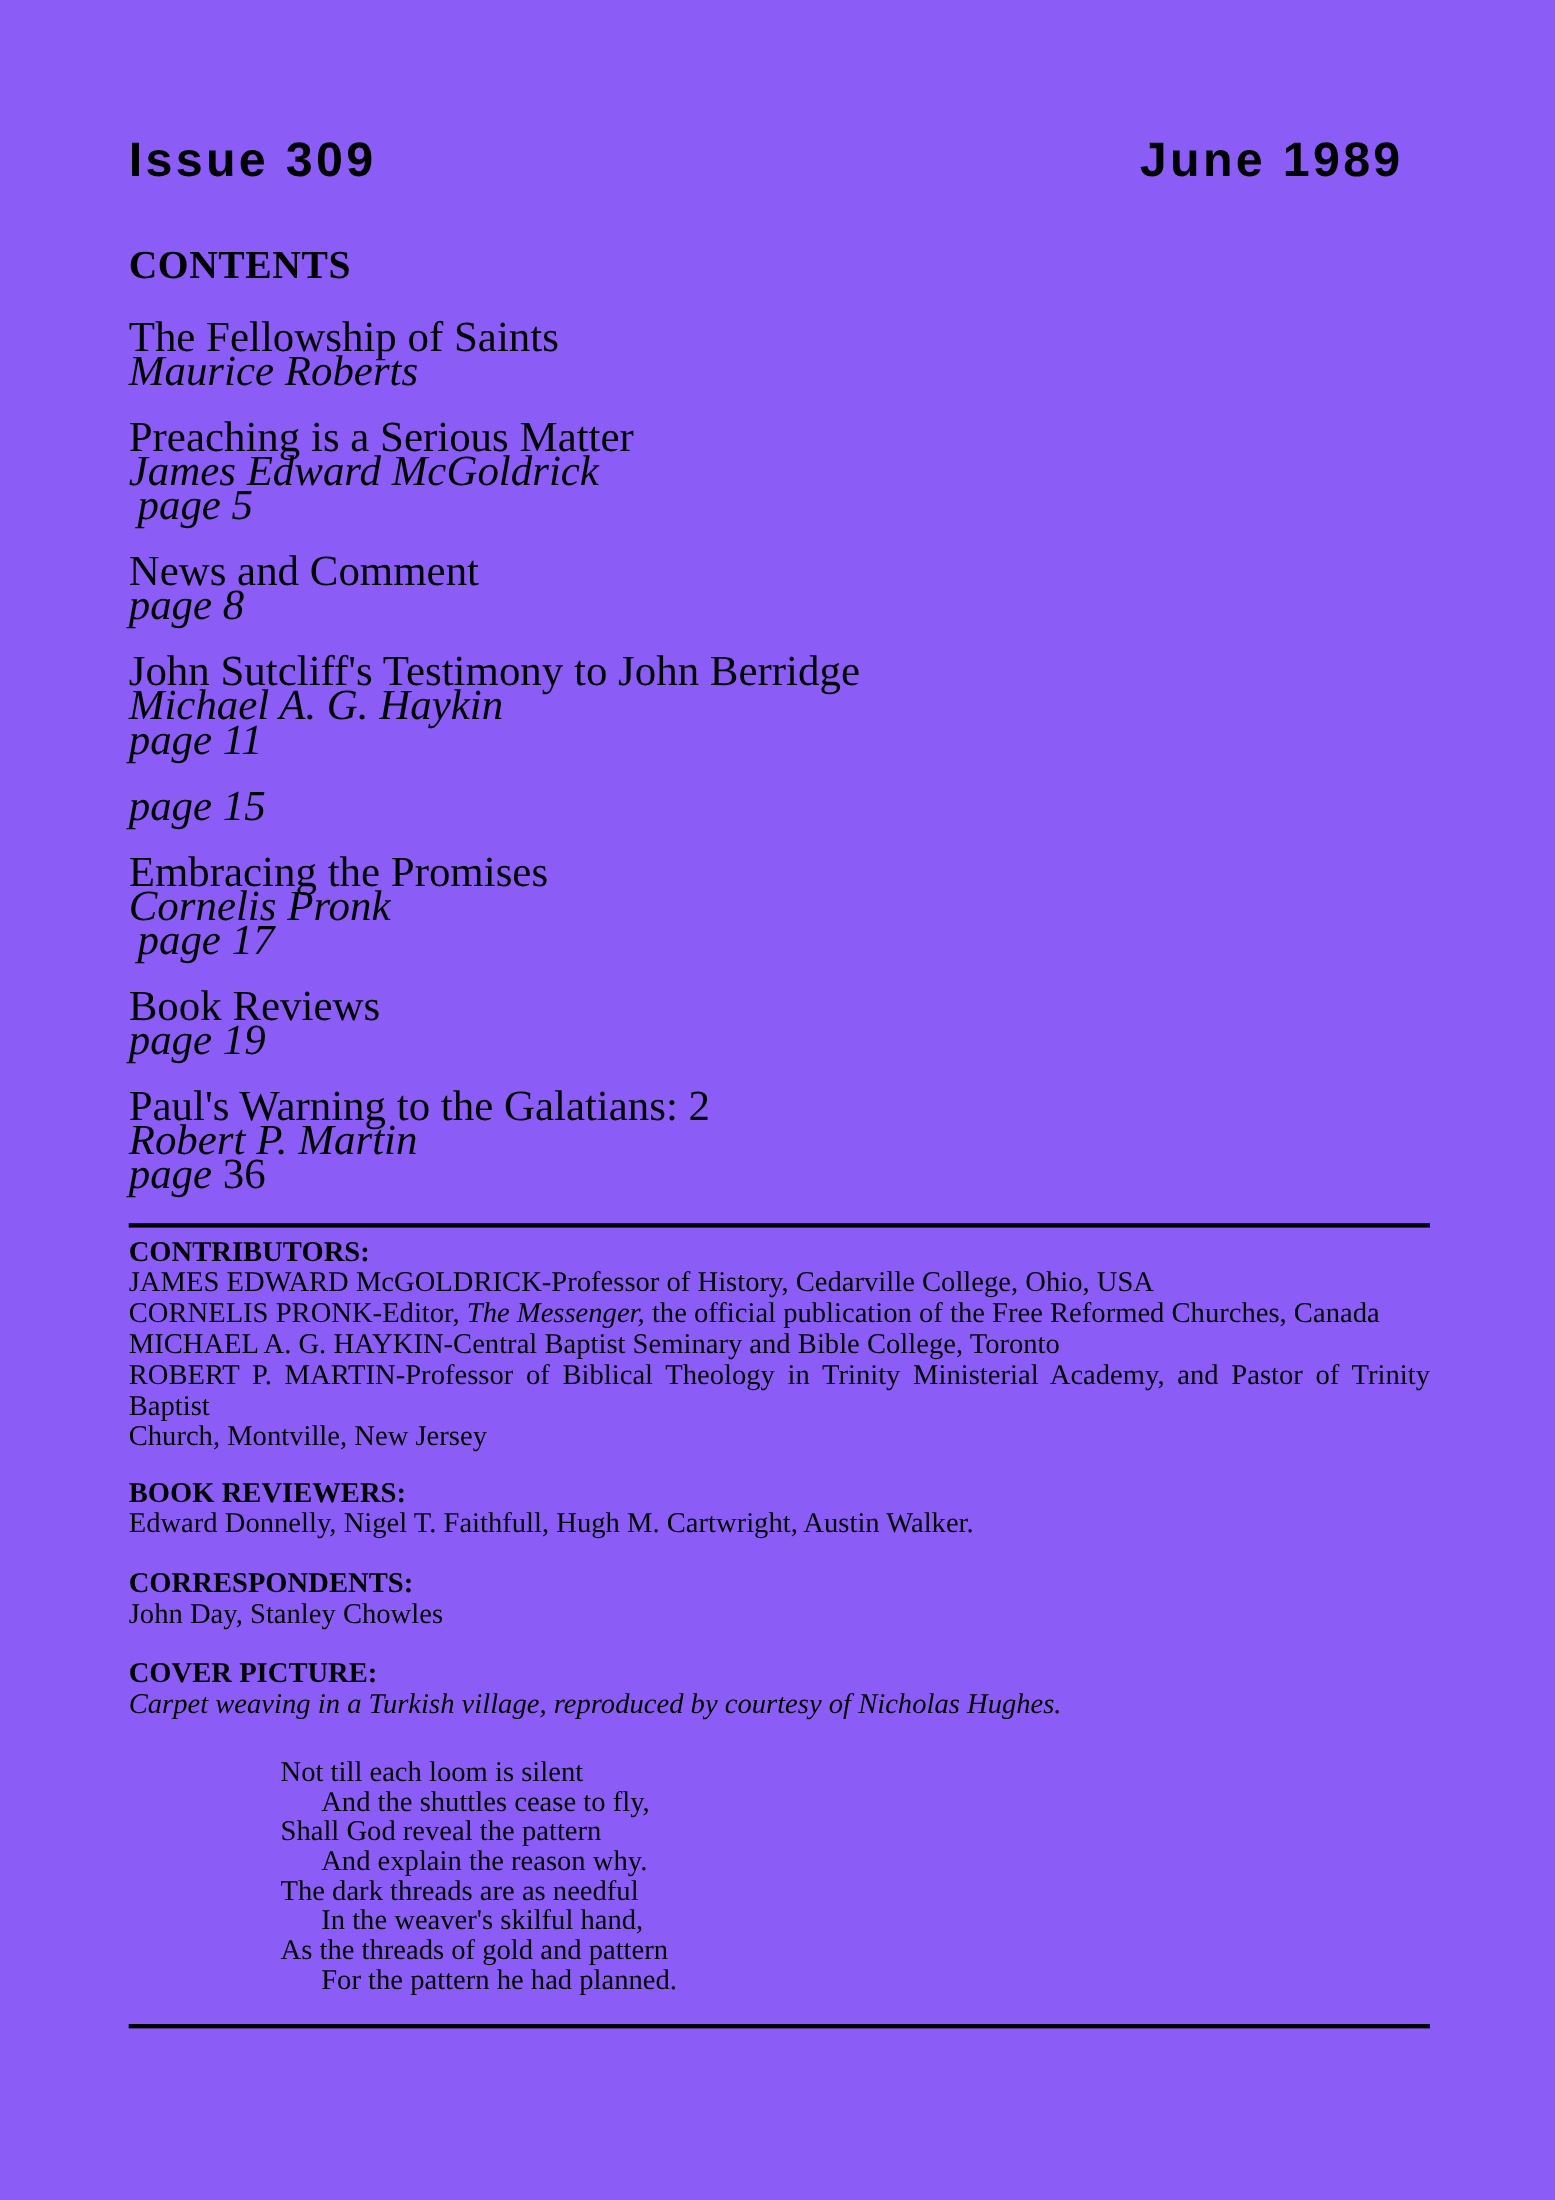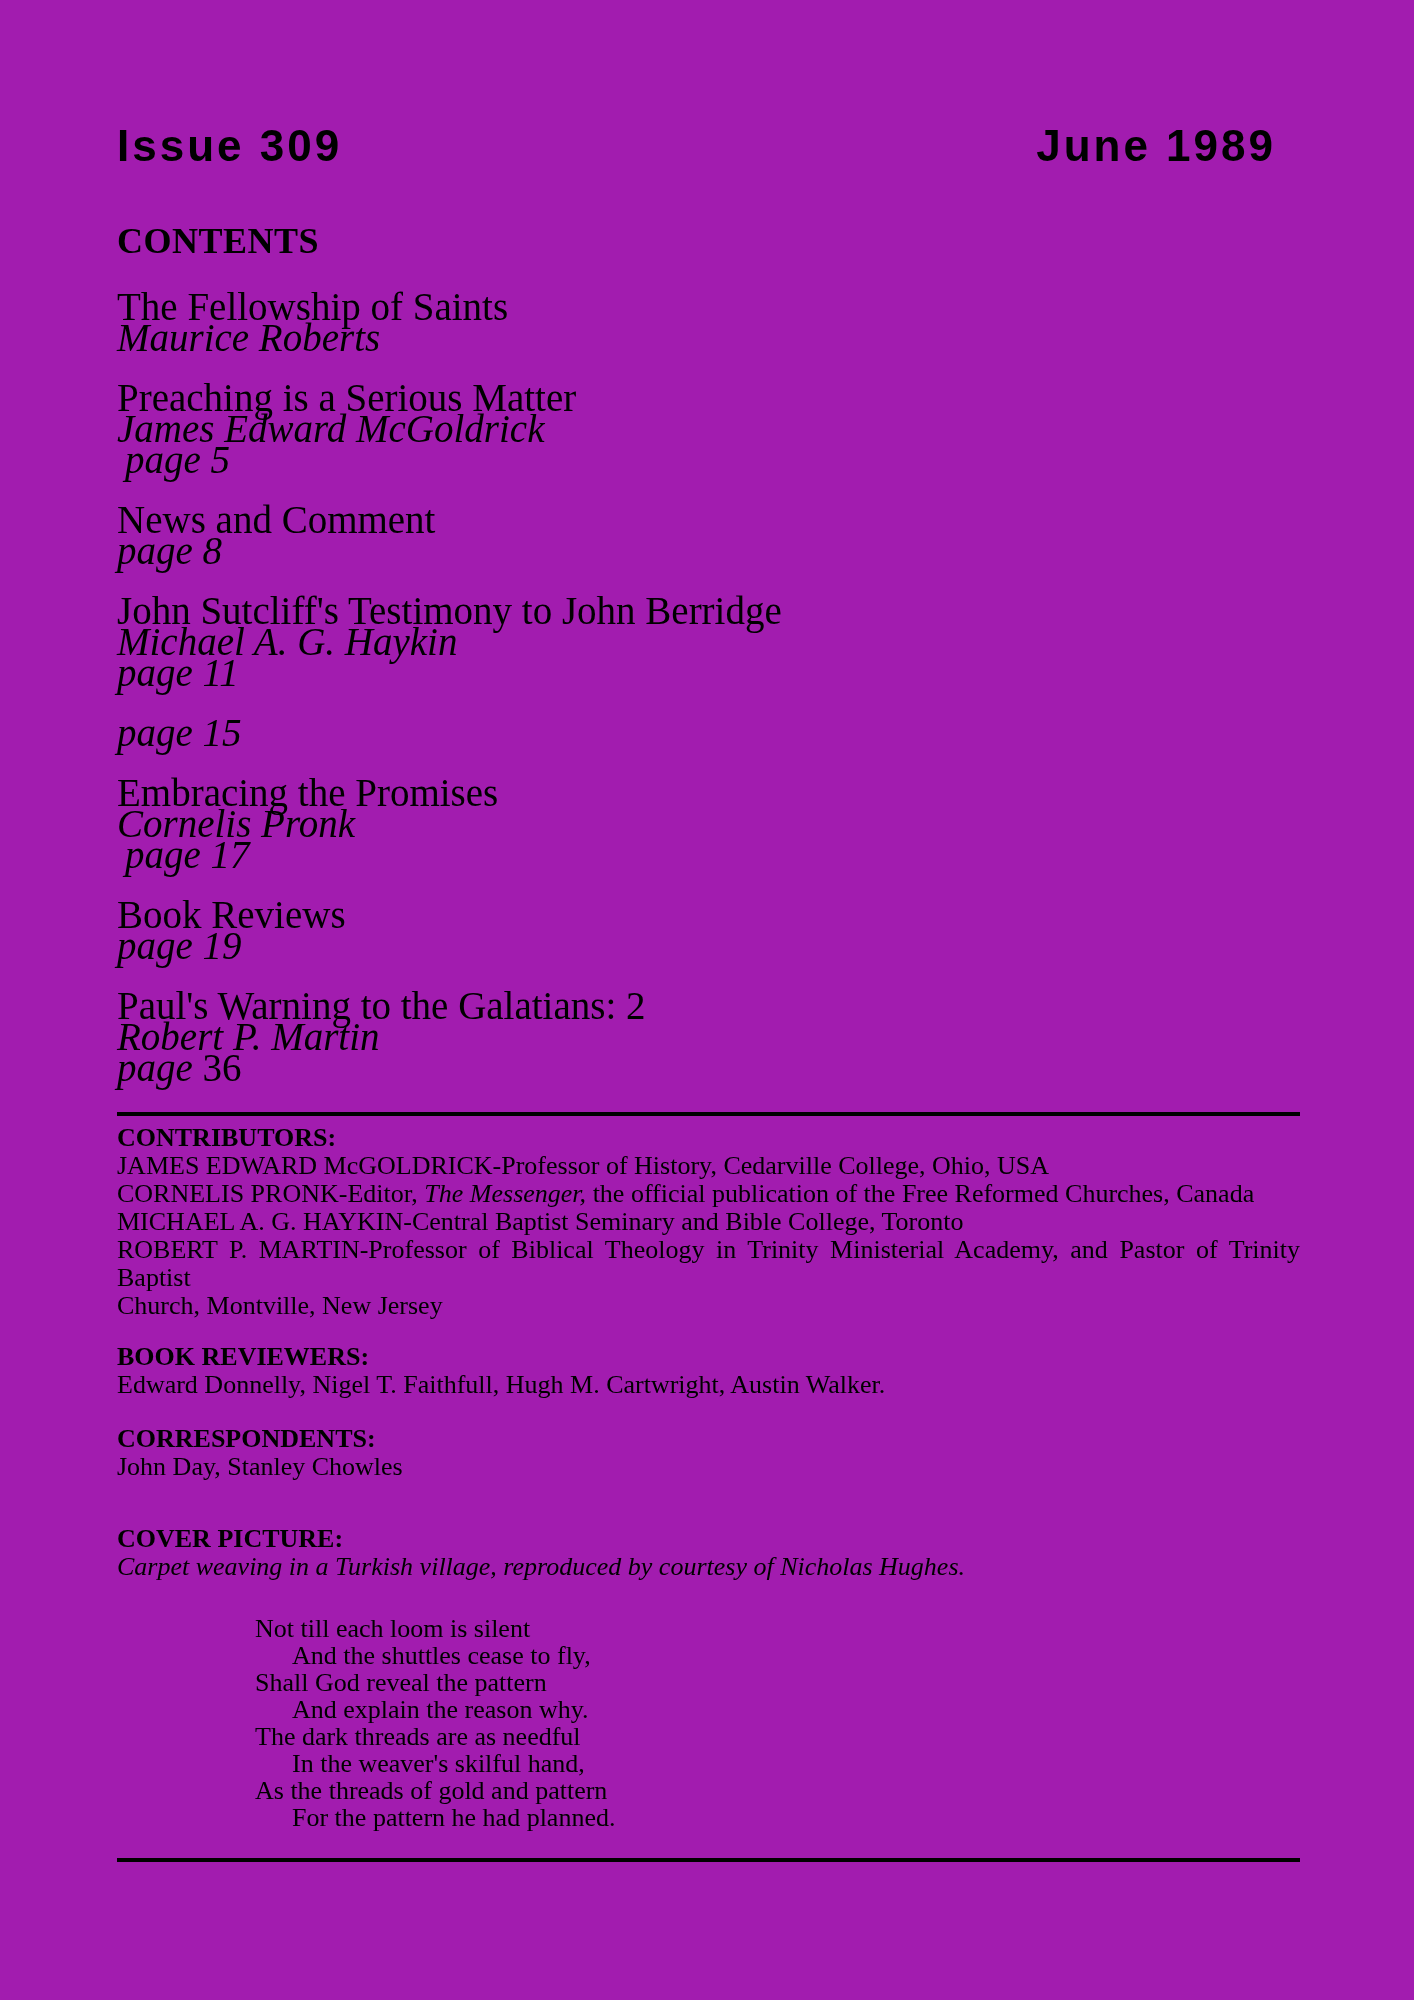--- a/index.html
+++ b/index.html
@@ -2,21 +2,21 @@
 <html><head>
 <meta charset="utf-8">
 <style>
   * { margin: 0; padding: 0; box-sizing: border-box; }
   html, body { background: #ffffff; }
   body {
     width: 1414px; height: 2000px;
     font-family: "Liberation Serif", "DejaVu Serif", serif;
     color: #000; overflow: hidden;
   }
-  .page { position: relative; width: 1414px; height: 2000px; background: #a21caf; }
+  .page { position: relative; width: 1414px; height: 2000px; background: #8b5cf6; }
   .content { padding-left: 117px; padding-right: 114px; }
 
   
   .masthead {
     display: flex; justify-content: space-between; align-items: flex-end;
     padding-top: 123px;
     font-family: "Liberation Sans", "DejaVu Sans", sans-serif;
     font-weight: 700; font-size: 44px; line-height: 46px; letter-spacing: 3px;
   }
   .masthead .date { margin-right: 24px; }
@@ -40,21 +40,21 @@
   .rule-bottom { margin-top: 27px; }
 
   
   .section { font-size: 26px; line-height: 28px; }
   .sec-heading { font-weight: 700; }
   .contrib { margin-top: 8px; }
   .italic { font-style: italic; }
   .justify-line { text-align: justify; text-align-last: justify; }
   .reviewers { margin-top: 23px; }
   .correspondents { margin-top: 26px; }
-  .cover { margin-top: 44px; }
+  .cover { margin-top: 26px; }
   .cover-caption { font-style: italic; }
 
   
   .poem { margin-top: 34px; margin-left: 138px; font-size: 26px; line-height: 27px; }
   .poem-line.even { padding-left: 37px; }
 </style>
 </head>
 <body>
 
 <div class="page">

